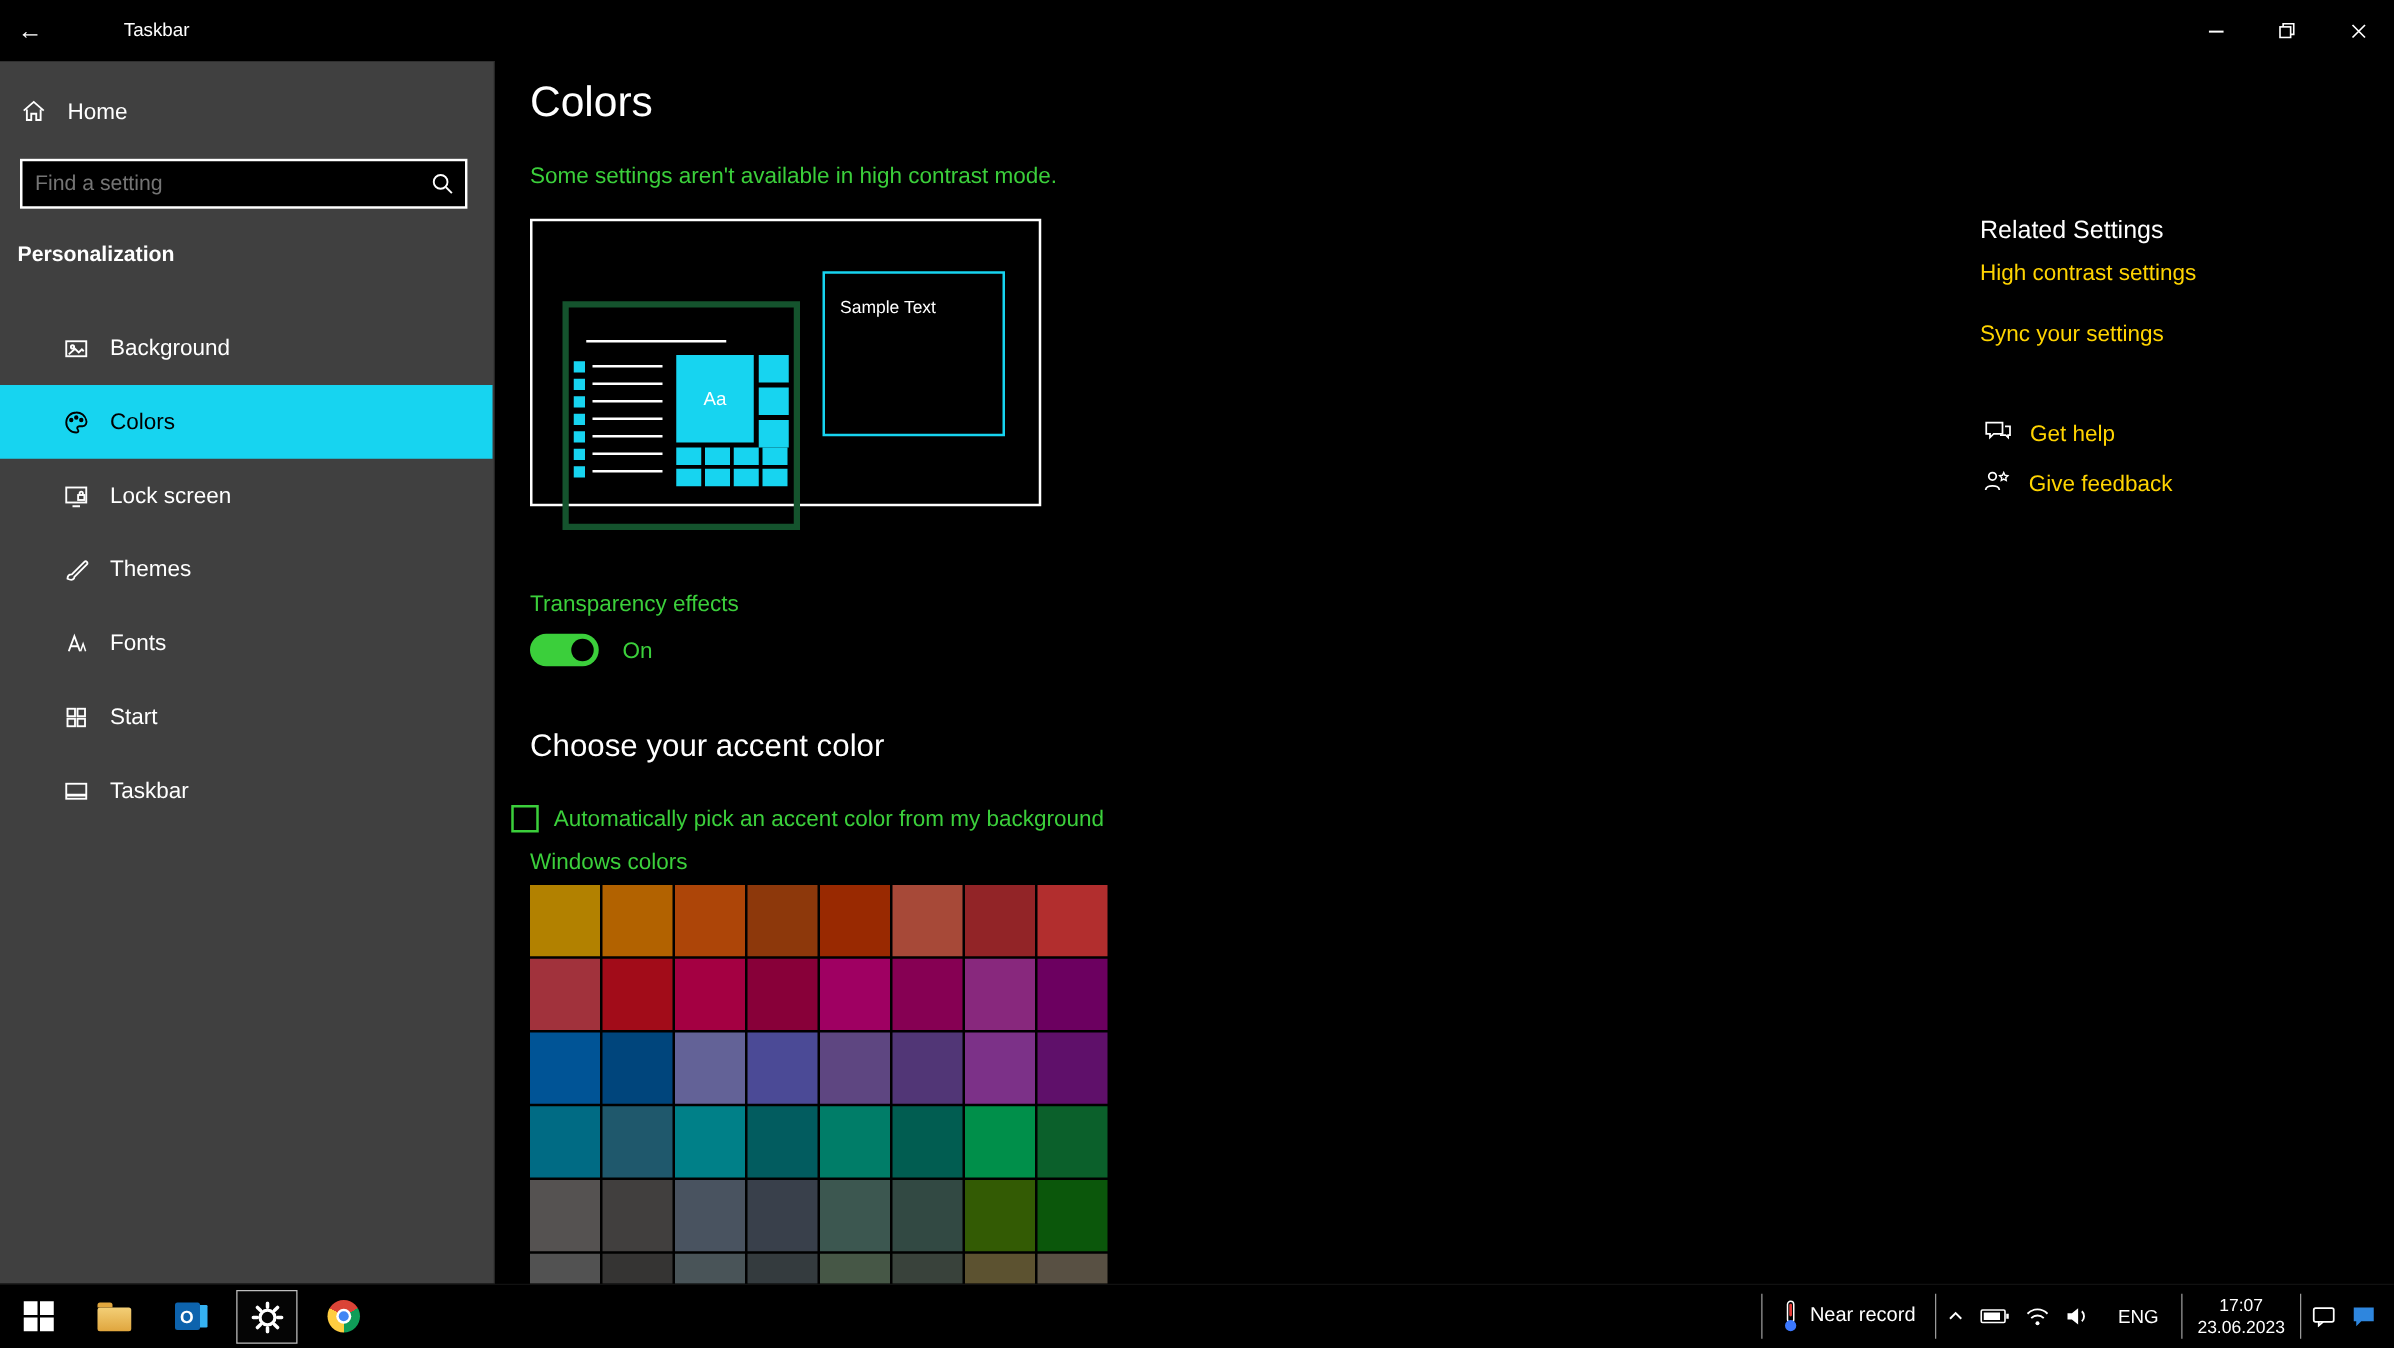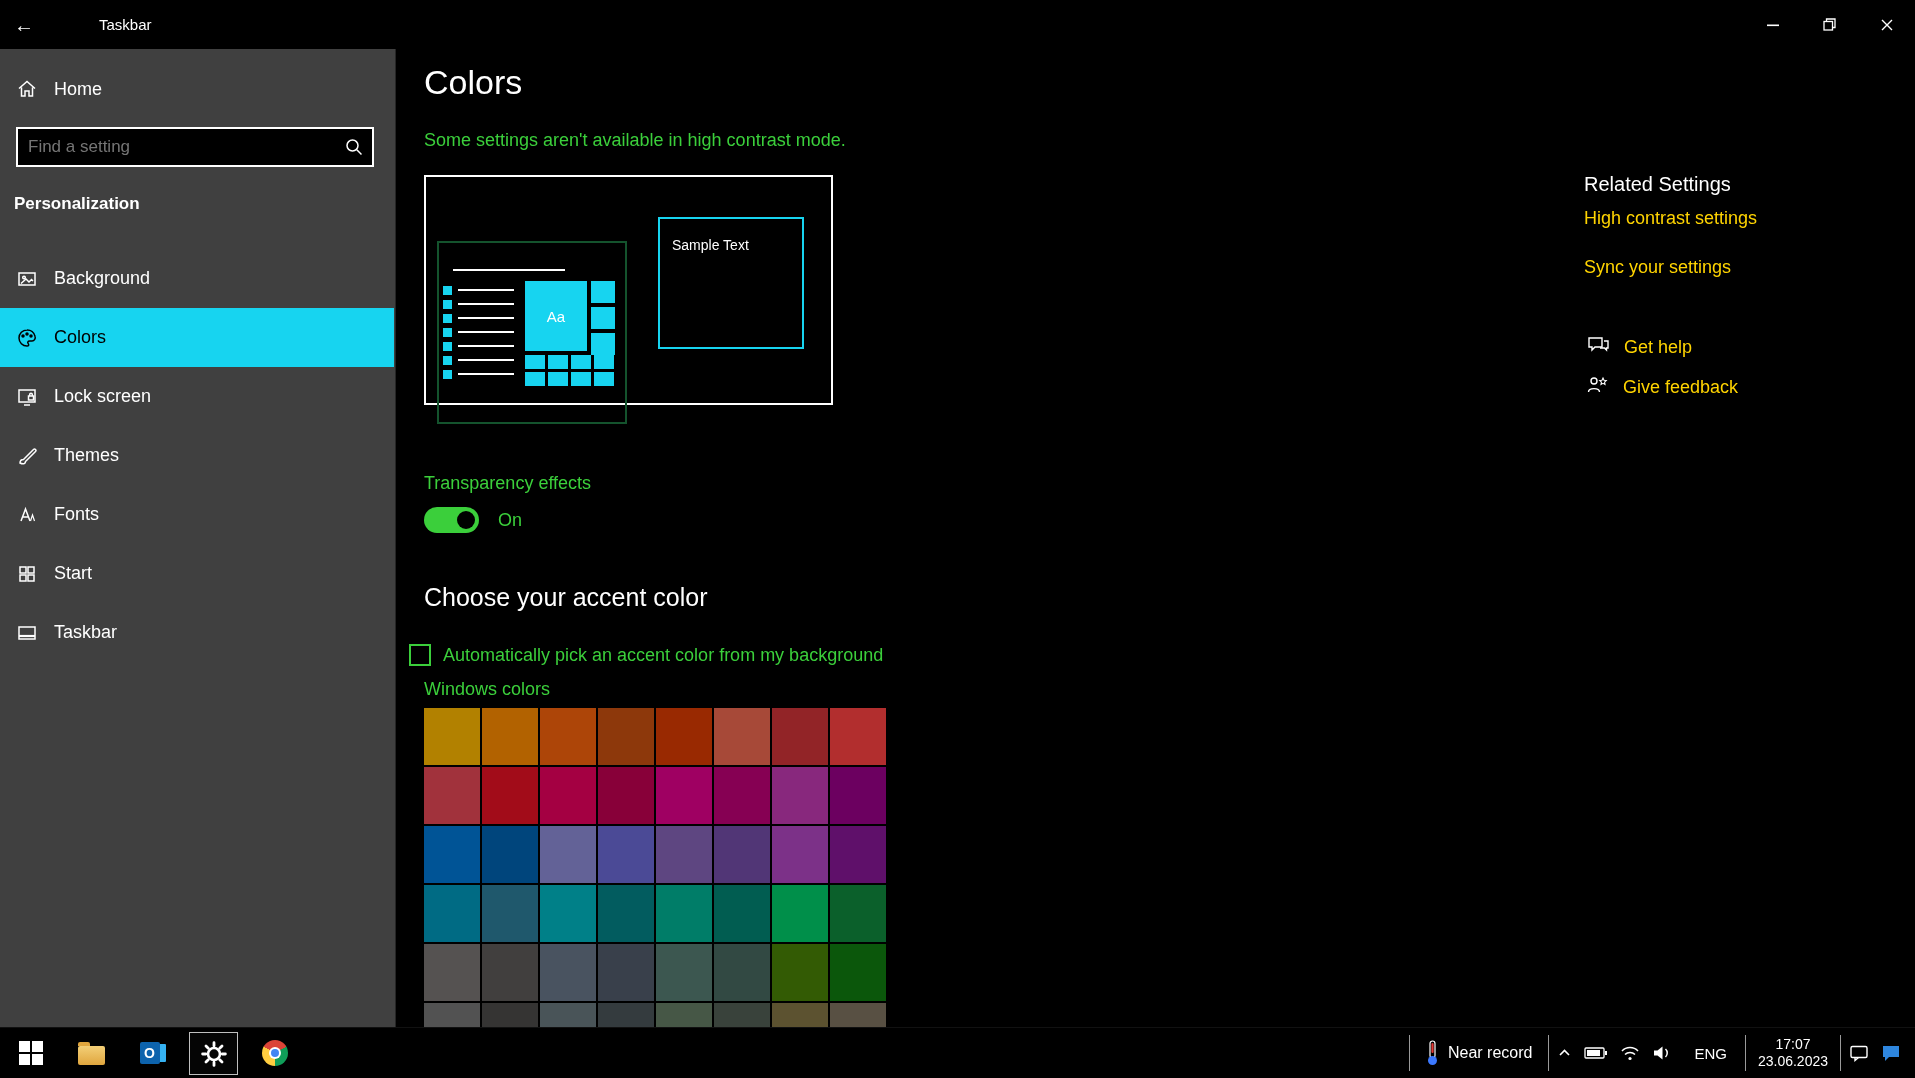--- a/index.html
+++ b/index.html
@@ -18,31 +18,31 @@
   
   .sidebar { position:absolute; left:0; top:49px; bottom:51px; width:396px; background:#404040; border-right:1px solid #262626; }
   .home-item { position:absolute; top:11px; left:0; right:1px; height:58px; display:flex; align-items:center; cursor:pointer; }
   .side-icon { width:26px; margin-left:14px; display:flex; justify-content:center; align-items:center; }
   .side-label { margin-left:14px; font-size:18px; }
   .searchbox { position:absolute; top:78px; left:16px; width:358px; height:40px; border:2px solid #fff; display:flex; align-items:center; background:#000; }
   .searchbox input { flex:1; background:transparent; border:none; outline:none; color:#fff; font-size:17px; padding:0 10px; }
   .search-ic { width:36px; display:flex; justify-content:center; cursor:pointer; }
   .section-heading { position:absolute; top:145px; left:14px; font-size:17px; font-weight:bold; color:#fff; }
   .nav { position:absolute; top:200px; left:0; right:1px; }
-  .nav-item { height:59px; display:flex; align-items:center; color:#fff; cursor:pointer; }
+  .nav-item { height:59px; display:flex; align-items:center; color:#fff; cursor:pointer;padding-left:34px; }
   .nav-item.selected { background:var(--accent-cyan); color:var(--selected-text); }
   .nav-item svg, .home-item svg { stroke:currentColor; }
 
   
   .content { position:absolute; left:397px; top:49px; right:0; bottom:51px; overflow:hidden; background:#000; }
   .page-title { position:absolute; left:27px; top:14px; font-size:34px; font-weight:300; color:#fff; }
   .notice { position:absolute; left:27px; top:81px; font-size:18px; color:var(--hc-green); }
 
   .preview { position:absolute; left:27px; top:126px; width:409px; height:230px; border:2px solid #fff; background:#000; }
-  .mini-window { position:absolute; left:11px; top:64px; width:190px; height:183px; border:2px solid #14532d; }
+  .mini-window { position:absolute; left:24px; top:64px; width:190px; height:183px; border:5px solid #14532d; }
   .mw-topline { position:absolute; left:14px; top:26px; width:112px; height:2px; background:#fff; }
   .mw-list { position:absolute; left:4px; top:40px; }
   .mw-row { display:flex; align-items:center; height:14px; }
   .mw-sq { width:9px; height:9px; background:var(--accent-cyan); }
   .mw-line { width:56px; height:2px; background:#fff; margin-left:6px; }
   .mw-tile-big { position:absolute; left:86px; top:38px; width:62px; height:70px; background:var(--accent-cyan);
                  display:flex; align-items:center; justify-content:center; font-size:15px; color:#fff; }
   .mw-col { position:absolute; left:152px; top:38px; width:24px; }
   .mw-col div { height:22px; background:var(--accent-cyan); margin-bottom:4px; }
   .mw-grid { position:absolute; left:86px; top:112px; display:grid; grid-template-columns:repeat(4,20px); gap:3px; }

